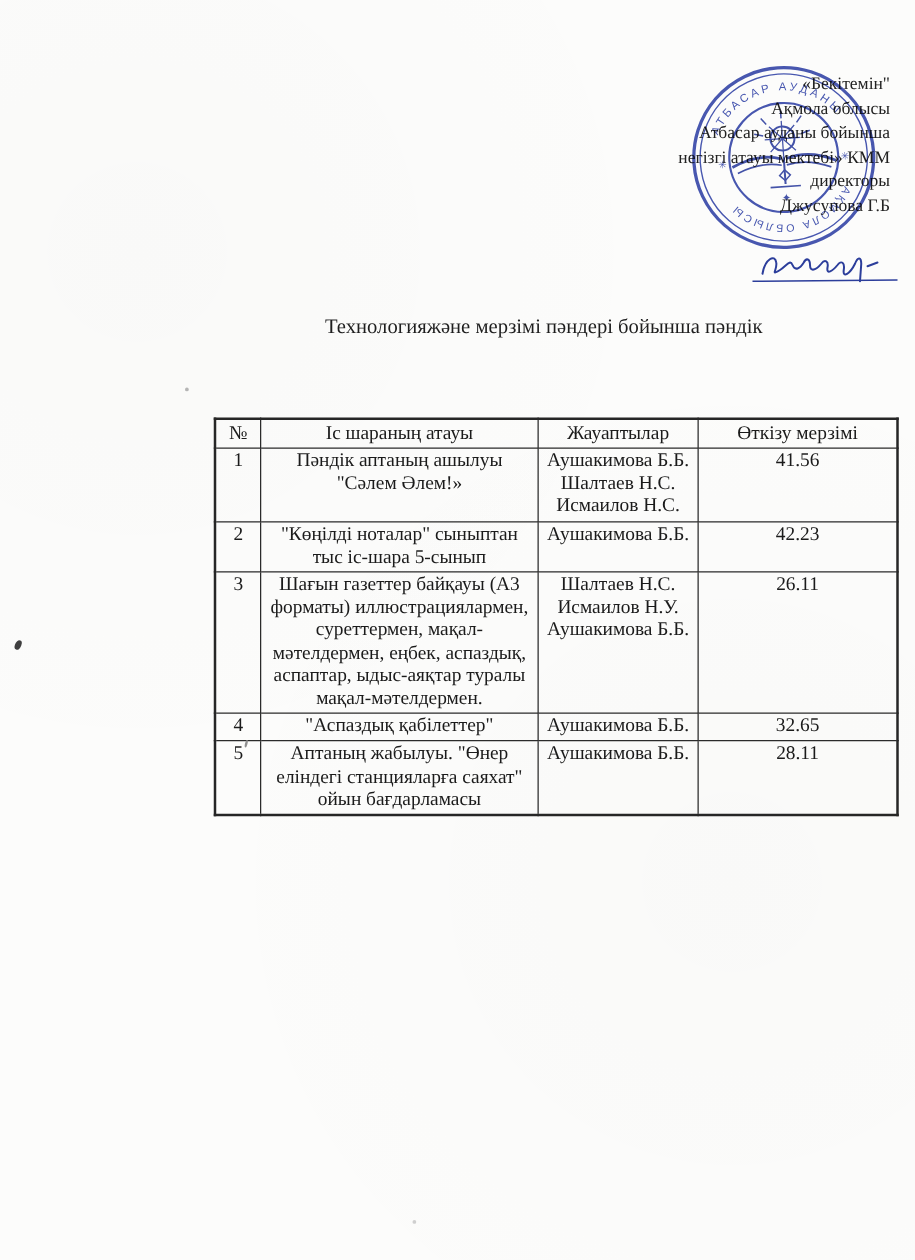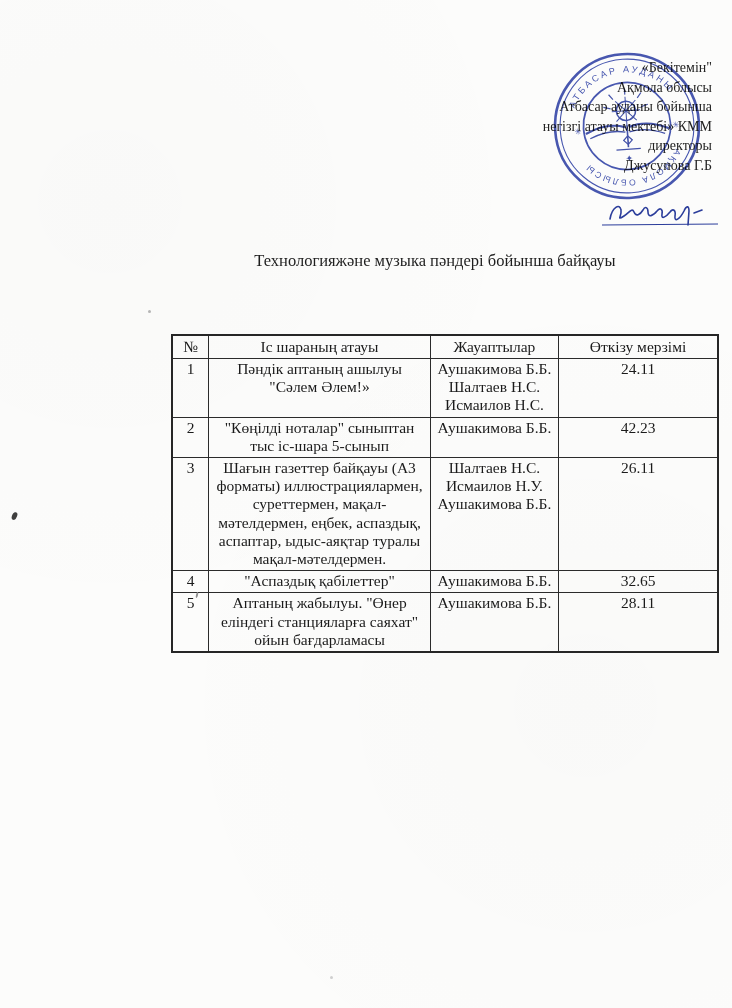--- a/index.html
+++ b/index.html
@@ -123,42 +123,42 @@
 
   <svg class="signature" viewBox="0 0 126 36">
     <g fill="none" stroke="#2c3e9e" stroke-width="1.6" stroke-linecap="round">
       <path d="M14 24 C 16 12, 24 8, 25 15 C 26 21, 20 26, 28 21 C 33 18, 36 12, 38 17 C 40 22, 44 20, 47 15 C 49 11, 52 12, 52 17 C 52 23, 57 21, 61 16 C 64 12, 67 14, 66 19 C 65 25, 70 22, 74 17 C 77 13, 80 15, 79 21 C 78 28, 84 24, 88 16 C 90 11, 93 10, 93 16 L 92 30"></path>
       <path d="M98 18 L 106 15"></path>
     </g>
     <line x1="6" y1="30" x2="122" y2="29" stroke="#2c3e9e" stroke-width="1.2"></line>
   </svg>
 
   <div class="doc-title">
-    <div>Технологияжәне музыка пәндері бойынша байқауы</div>
+    <div>Технологияжәне мерзімі пәндері бойынша пәндік</div>
   </div>
 
   <div class="table-wrap">
     <table class="schedule">
       <thead>
         <tr class="header-row">
           <th class="col-num">№</th>
           <th class="col-activity">Іс шараның атауы</th>
           <th class="col-resp">Жауаптылар</th>
           <th class="col-date">Өткізу мерзімі</th>
         </tr>
       </thead>
       <tbody>
           <tr>
             <td class="col-num">1</td>
             <td class="col-activity">Пәндік аптаның ашылуы
 "Сәлем Әлем!»</td>
             <td class="col-resp">Аушакимова Б.Б.
 Шалтаев Н.С.
 Исмаилов Н.С.</td>
-            <td class="col-date">24.11</td>
+            <td class="col-date">41.56</td>
           </tr>
           <tr>
             <td class="col-num">2</td>
             <td class="col-activity">"Көңілді ноталар" сыныптан
 тыс іс-шара 5-сынып</td>
             <td class="col-resp">Аушакимова Б.Б.</td>
             <td class="col-date">42.23</td>
           </tr>
           <tr>
             <td class="col-num">3</td>

